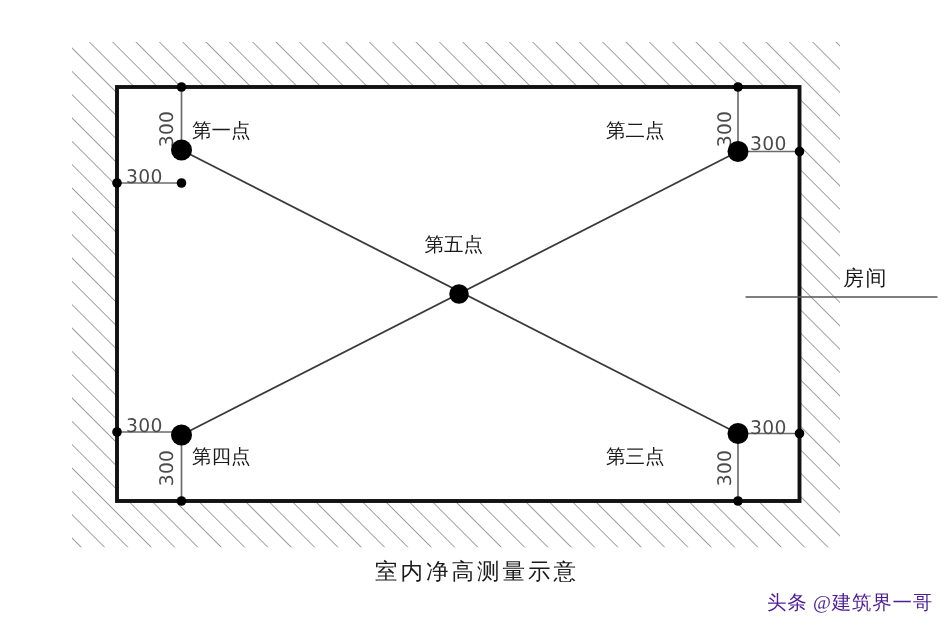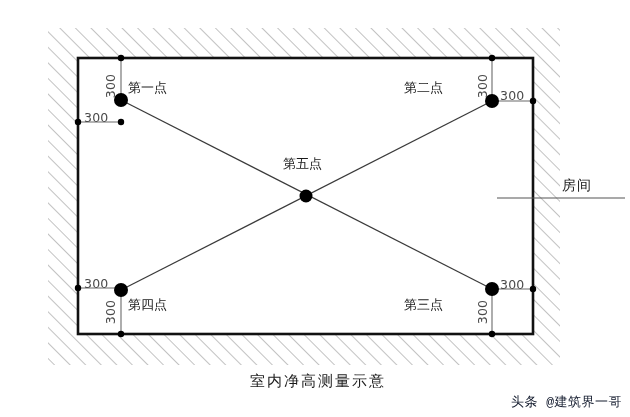--- a/index.html
+++ b/index.html
@@ -49,22 +49,22 @@
     font-size: 14px;
     fill: #1a1a1a;
     font-family: "DejaVu Sans", "Liberation Sans", sans-serif;
     letter-spacing: 1px;
   }
   .watermark {
     position: absolute;
     right: 8px;
     bottom: 6px;
     font-size: 13px;
-    color: #0f172a;
-    font-family: Liberation Mono, monospace;
+    color: #4c1d95;
+    font-family: Liberation Serif, serif;
     letter-spacing: 0.5px;
     white-space: nowrap;
   }
 </style>
 </head>
 <body>
 
 <div id="stage">
   <svg class="diagram" viewBox="0 0 630 417">
     <defs>

